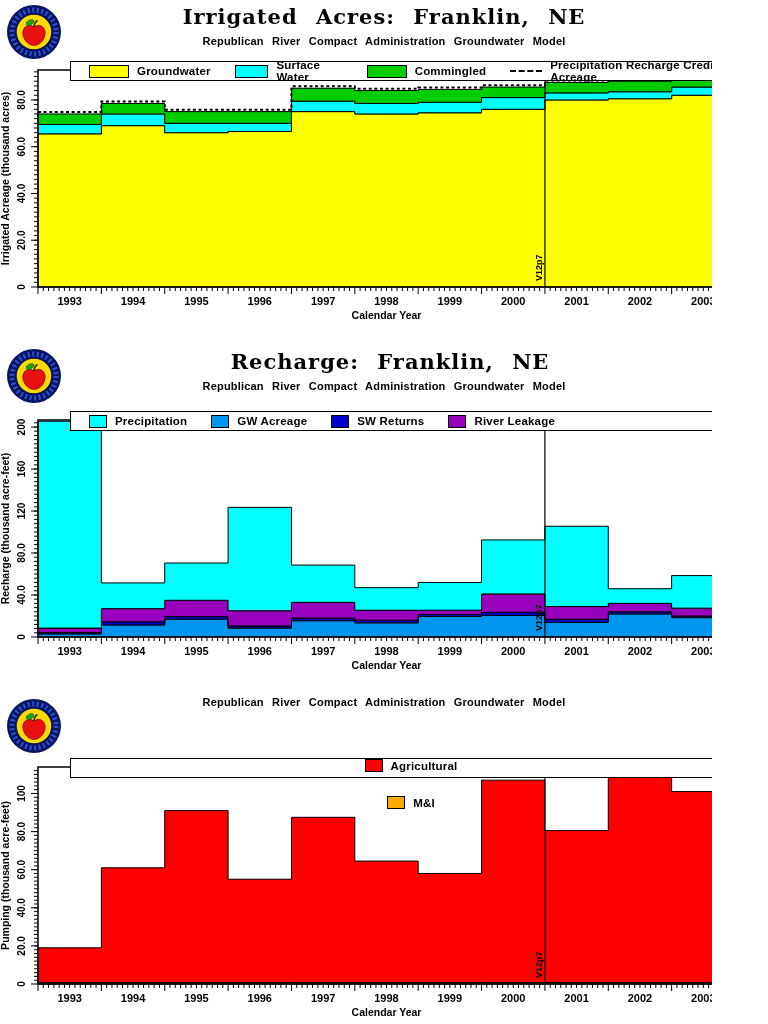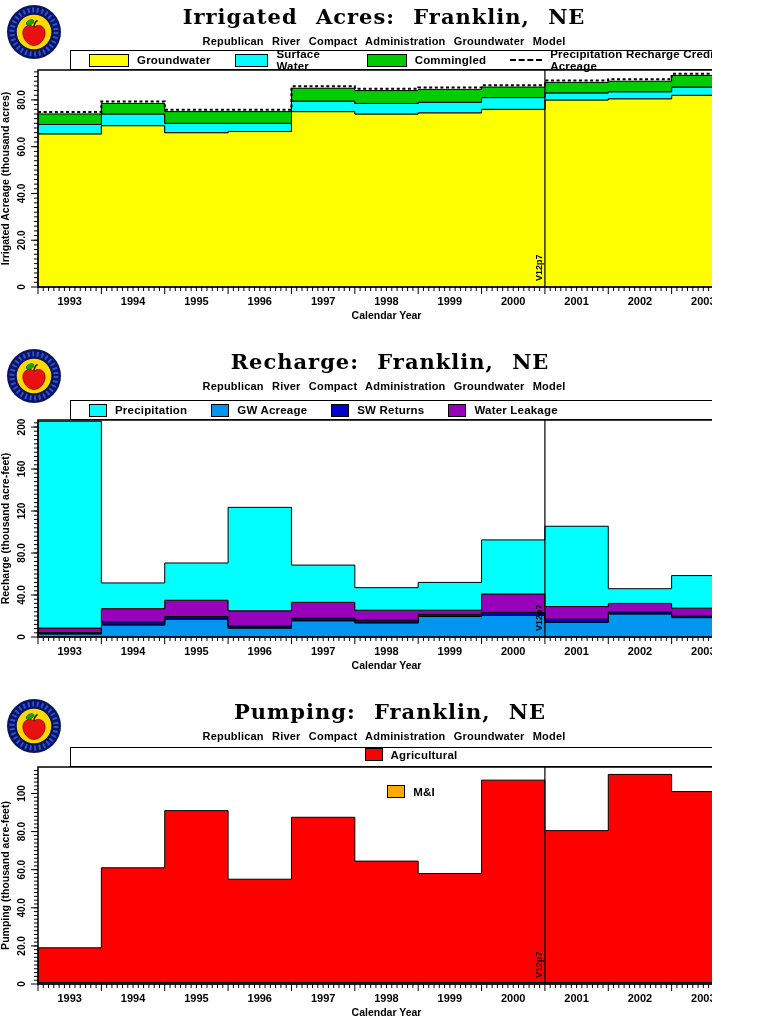--- a/index.html
+++ b/index.html
@@ -13,21 +13,21 @@
             font-family:"DejaVu Serif","Liberation Serif",serif;
             font-size:21px;font-weight:bold;color:#000;
             letter-spacing:1px;word-spacing:10px;}
   #p1 h1,#p2 h1{padding-top:9px;padding-left:12px;}
   .sub{text-align:center;font-size:11px;font-weight:bold;color:#000;
        word-spacing:5px;letter-spacing:.2px;margin-top:6px;}
   .logo{position:absolute;left:6px;top:4px;width:56px;height:56px;}
   #p1 .logo,#p2 .logo{top:8px;}
   .legend{position:absolute;left:70px;width:664px;height:20px;border:1.5px solid #000;
           background:#fff;display:flex;align-items:center;gap:24px;padding-left:18px;
-          box-sizing:border-box;z-index:2;}
+          box-sizing:border-box;z-index:2;margin-top:11px;}
   #p0 .legend{top:50px;}
   #p1 .legend{top:60px;}
   #p2 .legend{top:57px;flex-direction:column;}
   .legend .item{display:flex;align-items:center;gap:8px;}
   .legend .lbl{font-size:11.5px;font-weight:bold;color:#000;letter-spacing:.2px;}
   .legend .sw{height:11px;border:1px solid #000;display:inline-block;}
   #p0 .legend .sw{width:38px;}
   #p1 .legend .sw,#p2 .legend .sw{width:16px;}
   .legend .sw.dash{width:42px;height:0;border:none;border-top:2.5px dashed #000;}
   svg.plot{position:absolute;left:0;top:0;z-index:1;}
@@ -356,21 +356,21 @@
         <span class="item">
           <span class="sw" style="background: rgb(0, 149, 238);"></span>
           <span class="lbl">GW Acreage</span>
         </span>
         <span class="item">
           <span class="sw" style="background: rgb(0, 0, 204);"></span>
           <span class="lbl">SW Returns</span>
         </span>
         <span class="item">
           <span class="sw" style="background: rgb(153, 0, 187);"></span>
-          <span class="lbl">Water Leakage</span>
+          <span class="lbl">River Leakage</span>
         </span>
       </div>
     <svg class="plot" width="768" height="350">
         <path d="M38,293.85050798258345 H101.36363636363637 V284.9269472665699 H164.72727272727275 V279.1528785679729 H228.0909090909091 V288.0764392839865 H291.4545454545455 V280.7276245766812 H354.8181818181818 V282.82728592162556 H418.1818181818182 V276.52830188679246 H481.54545454545456 V275.4784712143203 H544.909090909091 V282.30237058538944 H608.2727272727273 V273.903725205612 H671.6363636363636 V277.57813255926465 H735 V297 H38 Z" fill="#0095ee" stroke="#000" stroke-width="1"></path>
         <path d="M38,292.59071117561683 H101.36363636363637 V281.7774552491534 H164.72727272727275 V276.52830188679246 H228.0909090909091 V285.9767779390421 H291.4545454545455 V278.1030478955007 H354.8181818181818 V280.2027092404451 H418.1818181818182 V274.4286405418481 H481.54545454545456 V272.32897919690373 H544.909090909091 V279.1528785679729 H608.2727272727273 V271.8040638606676 H671.6363636363636 V276.00338655055634 H735 V277.57813255926465 H671.6363636363636 V273.903725205612 H608.2727272727273 V282.30237058538944 H544.909090909091 V275.4784712143203 H481.54545454545456 V276.52830188679246 H418.1818181818182 V282.82728592162556 H354.8181818181818 V280.7276245766812 H291.4545454545455 V288.0764392839865 H228.0909090909091 V279.1528785679729 H164.72727272727275 V284.9269472665699 H101.36363636363637 V293.85050798258345 H38 Z" fill="#0000cc" stroke="#000" stroke-width="1"></path>
         <path d="M38,288.0764392839865 H101.36363636363637 V268.65457184325106 H164.72727272727275 V260.25592646347366 H228.0909090909091 V270.7542331881954 H291.4545454545455 V262.355587808418 H354.8181818181818 V270.22931785195937 H418.1818181818182 V270.22931785195937 H481.54545454545456 V253.95694242864053 H544.909090909091 V266.5549104983067 H608.2727272727273 V263.40541848089015 H671.6363636363636 V268.129656507015 H735 V276.00338655055634 H671.6363636363636 V271.8040638606676 H608.2727272727273 V279.1528785679729 H544.909090909091 V272.32897919690373 H481.54545454545456 V274.4286405418481 H418.1818181818182 V280.2027092404451 H354.8181818181818 V278.1030478955007 H291.4545454545455 V285.9767779390421 H228.0909090909091 V276.52830188679246 H164.72727272727275 V281.7774552491534 H101.36363636363637 V292.59071117561683 H38 Z" fill="#9900bb" stroke="#000" stroke-width="1"></path>
         <path d="M38,81.25979680696662 H101.36363636363637 V242.93372036768264 H164.72727272727275 V222.9869375907112 H228.0909090909091 V167.34591194968553 H291.4545454545455 V225.08659893565553 H354.8181818181818 V247.65795839380746 H418.1818181818182 V242.40880503144655 H481.54545454545456 V199.89066279632317 H544.909090909091 V186.2428640541848 H608.2727272727273 V248.70778906627964 H671.6363636363636 V235.58490566037736 H735 V268.129656507015 H671.6363636363636 V263.40541848089015 H608.2727272727273 V266.5549104983067 H544.909090909091 V253.95694242864053 H481.54545454545456 V270.22931785195937 H418.1818181818182 V270.22931785195937 H354.8181818181818 V262.355587808418 H291.4545454545455 V270.7542331881954 H228.0909090909091 V260.25592646347366 H164.72727272727275 V268.65457184325106 H101.36363636363637 V288.0764392839865 H38 Z" fill="#00ffff" stroke="#000" stroke-width="1"></path>
         <line x1="544.909090909091" y1="80" x2="544.909090909091" y2="297" stroke="#000" stroke-width="1.2"></line>
         <text x="541.909090909091" y="291" font-size="9" font-weight="bold" transform="rotate(-90 541.909090909091 291)">V12p7</text>
         <rect x="38" y="80" width="697" height="217" fill="none" stroke="#000" stroke-width="1.5"></rect>
@@ -631,21 +631,20 @@
     <div class="logo">
       <svg viewBox="0 0 56 56" width="56" height="56">
         <circle cx="28" cy="28" r="27" fill="#0a1560"></circle>
         <circle cx="28" cy="28" r="22" fill="none" stroke="#2b4fd8" stroke-width="5" stroke-dasharray="2 2.6"></circle>
         <circle cx="28" cy="28" r="18" fill="#ffd900" stroke="#0a1560" stroke-width="1.5"></circle>
         <path d="M28 23 C22 18.5 15.5 24 17 31 C18.2 37 23 41.5 28 41.5 C33 41.5 37.8 37 39 31 C40.5 24 34 18.5 28 23 Z" fill="#e81010" stroke="#550000" stroke-width="0.6"></path>
         <path d="M28 23 C28 20 29 18 31.5 16.5" stroke="#3a2300" stroke-width="1.6" fill="none"></path>
         <ellipse cx="24" cy="18.5" rx="4.2" ry="2.4" transform="rotate(-28 24 18.5)" fill="#18a800" stroke="#0b6000" stroke-width="0.6"></ellipse>
       </svg>
     </div>
-    <h1>Pumping: Franklin, NE</h1>
     <div class="sub">Republican River Compact Administration Groundwater Model</div>
     <div class="legend">
         <span class="item">
           <span class="sw" style="background: rgb(255, 0, 0);"></span>
           <span class="lbl">Agricultural</span>
         </span>
         <span class="item">
           <span class="sw" style="background: rgb(255, 170, 0);"></span>
           <span class="lbl">M&amp;I</span>
         </span>

